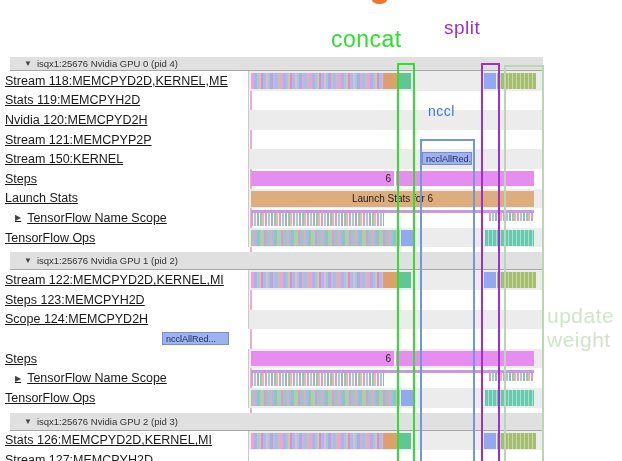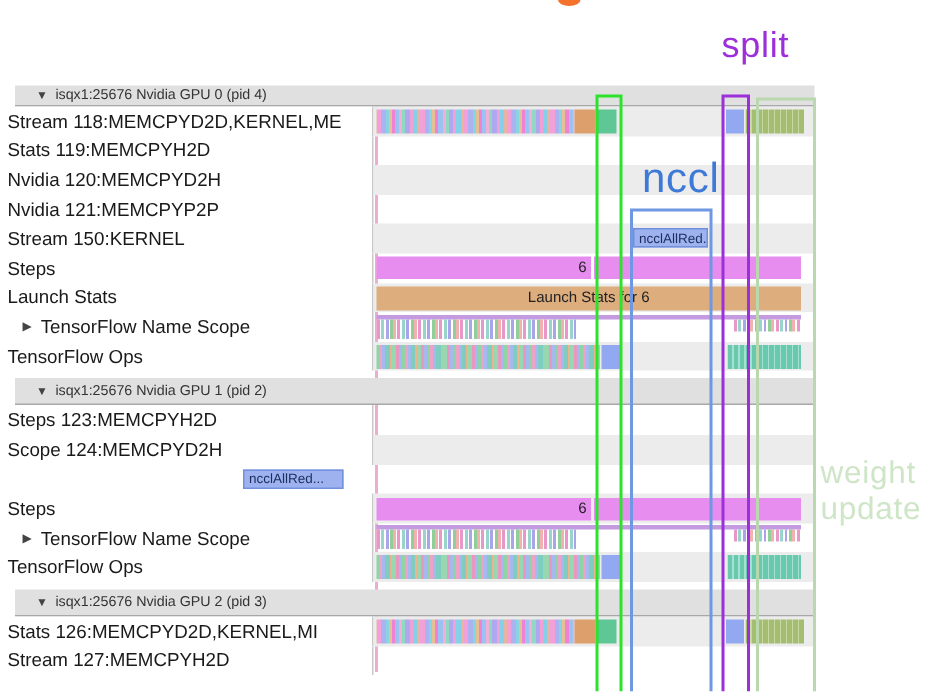--- a/index.html
+++ b/index.html
@@ -1,37 +1,37 @@
 <!DOCTYPE html>
 <html><head>
 <meta charset="utf-8">
 <style>
   html,body{margin:0;padding:0;background:#fff;}
   .stage{position:relative;width:622px;height:461px;overflow:hidden;background:#fff;
          font-family:"Liberation Sans",sans-serif;}
   
   .ann-label{position:absolute;font-weight:400;z-index:7;letter-spacing:0.5px;}
   .ann-concat{left:331px;top:26px;font-size:23px;}
-  .ann-split{left:481px;top:17px;font-size:24px;}
-  .ann-nccl{left:428px;top:103px;font-size:28px;}
+  .ann-split{left:444px;top:17px;font-size:19px;}
+  .ann-nccl{left:428px;top:103px;font-size:14px;}
   .ann-weight{left:547px;top:304px;font-size:21px;line-height:24px;}
   .orange-frag{position:absolute;left:372px;top:-4px;width:15px;height:8px;border-radius:50%;
                background:#f4722c;z-index:7;}
   
   .ann-box{position:absolute;z-index:6;background:transparent;}
   
   .table{position:absolute;left:0;top:57px;width:543px;z-index:2;}
   .sec-header{height:13px;margin-left:10px;background:#e0e0e0;border-bottom:1px solid #a8a8a8;
               display:flex;align-items:center;font-size:9.5px;color:#333;}
   .sec-header.later{height:17px;margin-top:5px;}
   .sec-header .tri{font-size:8px;color:#444;margin:0 5px 0 14px;}
   .row{display:flex;height:19.6px;}
   .label-cell{width:249px;border-right:1px solid #c9c9c9;background:#fff;display:flex;
               align-items:center;font-size:12.5px;color:#1a1a1a;white-space:nowrap;
-              overflow:hidden;padding-left:5px;box-sizing:border-box;flex:none;}
+              overflow:hidden;padding-left:5px;box-sizing:border-box;flex:none;text-decoration:underline;}
   .label-cell .exp{font-size:8px;color:#444;margin:0 6px 0 10px;}
   .trace-cell{position:relative;width:293px;flex:none;}
   .trace-cell.alt{background:#ececec;}
   .seg{position:absolute;}
   
   .stripes-dense{background:repeating-linear-gradient(90deg,#f2a0d8 0 3px,#aab2f0 3px 6px,
     #88d4e4 6px 8px,#e4c094 8px 10px,#ee82d4 10px 12px,#9cc2f2 12px 15px,#f0b0d8 15px 17px,
     #8fd8c4 17px 19px,#b0a8ee 19px 22px,#f2a0d8 22px 24px,#84d0e8 24px 27px,#e8b4a0 27px 29px);}
   .ops-stripes{background:repeating-linear-gradient(90deg,#8fd4a4 0 2px,#eea2c8 2px 4px,
     #a4baee 4px 6px,#7fccc0 6px 9px,#eeb28c 9px 10px,#98d8b0 10px 13px,#e898c0 13px 15px,
@@ -52,25 +52,26 @@
   .cursor-line{position:absolute;left:250px;top:70px;width:2px;height:378px;
                background:rgba(232,160,200,0.85);z-index:1;}
 </style>
 </head>
 <body>
 
 <div class="stage">
 
   <div class="orange-frag"></div>
 
+  <span class="ann-label ann-concat" style="color: rgb(43, 227, 43);">concat</span>
   <span class="ann-label ann-split" style="color: rgb(156, 47, 217);">split</span>
   <span class="ann-label ann-nccl" style="color: rgb(61, 121, 214);">nccl</span>
   <div class="ann-label ann-weight" style="color: rgb(207, 229, 199);">
+    <div>update</div>
     <div>weight</div>
-    <div>update</div>
   </div>
 
   <div class="cursor-line"></div>
 
   <div class="table" id="table">
       <div class="sec-header">
         <span class="tri">▼</span>
         <span>isqx1:25676 Nvidia GPU 0 (pid 4)</span>
       </div>
       <div class="row">
@@ -92,21 +93,21 @@
         <div class="trace-cell"></div>
       </div>
       <div class="row">
         <div class="label-cell">
           <span>Nvidia 120:MEMCPYD2H</span>
         </div>
         <div class="trace-cell alt"></div>
       </div>
       <div class="row">
         <div class="label-cell">
-          <span>Nvidia 121:MEMCPYP2P</span>
+          <span>Stream 121:MEMCPYP2P</span>
         </div>
         <div class="trace-cell"></div>
       </div>
       <div class="row">
         <div class="label-cell">
           <span>Stream 150:KERNEL</span>
         </div>
         <div class="trace-cell alt">
           <div class="seg nccl-bar" style="left: 173px; top: 3px; width: 50px; height: 13px; background: rgb(157, 178, 238); border: 1px solid rgb(112, 144, 221);">ncclAllRed...</div>
         </div>
@@ -150,84 +151,96 @@
           <div class="seg " style="left: 152px; top: 2px; width: 13px; height: 16px; background: rgb(146, 168, 240);"></div>
           <div class="seg teal-stripes" style="left: 236px; top: 2px; width: 49px; height: 16px;"></div>
         </div>
       </div>
       <div class="sec-header later">
         <span class="tri">▼</span>
         <span>isqx1:25676 Nvidia GPU 1 (pid 2)</span>
       </div>
       <div class="row">
         <div class="label-cell">
-          <span>Steps 123:MEMCPYH2D</span>
-        </div>
-        <div class="trace-cell"></div>
-      </div>
-      <div class="row">
-        <div class="label-cell">
-          <span>Scope 124:MEMCPYD2H</span>
-        </div>
-        <div class="trace-cell alt"></div>
-      </div>
-      <div class="row">
-        <div class="trace-cell">
-          <div class="seg nccl-bar" style="left: 162px; top: 3px; width: 67px; height: 13px; background: rgb(157, 178, 238); border: 1px solid rgb(112, 144, 221);">ncclAllRed...</div>
-        </div>
-      </div>
-      <div class="row">
-        <div class="label-cell">
-          <span>Steps</span>
-        </div>
-        <div class="trace-cell alt">
-          <div class="seg " style="left: 2px; top: 2.5px; width: 143px; height: 15px; background: rgb(231, 141, 240);"></div>
-          <div class="seg " style="left: 147px; top: 2.5px; width: 138px; height: 15px; background: rgb(231, 141, 240);"></div>
-          <div class="steps-num" style="left: 2px; width: 143px;">6</div>
-        </div>
-      </div>
-      <div class="row">
-        <div class="label-cell">
-          <span class="exp">▶</span>
-          <span>TensorFlow Name Scope</span>
-        </div>
-        <div class="trace-cell">
-          <div class="seg " style="left: 2px; top: 1.5px; width: 283px; height: 3px; background: rgb(196, 154, 224);"></div>
-          <div class="seg ticks" style="left: 2px; top: 4.5px; width: 133px; height: 13px;"></div>
-          <div class="seg ticks" style="left: 240px; top: 4.5px; width: 45px; height: 8px;"></div>
-        </div>
-      </div>
-      <div class="row">
-        <div class="label-cell">
-          <span>TensorFlow Ops</span>
-        </div>
-        <div class="trace-cell alt">
-          <div class="seg ops-stripes" style="left: 2px; top: 2px; width: 149px; height: 16px;"></div>
-          <div class="seg " style="left: 152px; top: 2px; width: 13px; height: 16px; background: rgb(146, 168, 240);"></div>
-          <div class="seg teal-stripes" style="left: 236px; top: 2px; width: 49px; height: 16px;"></div>
-        </div>
-      </div>
-      <div class="sec-header later">
-        <span class="tri">▼</span>
-        <span>isqx1:25676 Nvidia GPU 2 (pid 3)</span>
-      </div>
-      <div class="row">
-        <div class="label-cell">
-          <span>Stats 126:MEMCPYD2D,KERNEL,MI</span>
+          <span>Stream 122:MEMCPYD2D,KERNEL,MI</span>
         </div>
         <div class="trace-cell alt">
           <div class="seg stripes-dense" style="left: 2px; top: 2px; width: 132px; height: 16px;"></div>
           <div class="seg " style="left: 134px; top: 2px; width: 14px; height: 16px; background: rgb(221, 159, 107);"></div>
           <div class="seg " style="left: 149px; top: 2px; width: 13px; height: 16px; background: rgb(94, 199, 149);"></div>
           <div class="seg " style="left: 235px; top: 2px; width: 12px; height: 16px; background: rgb(146, 168, 240);"></div>
           <div class="seg olive-stripes" style="left: 248px; top: 2px; width: 39px; height: 16px;"></div>
         </div>
       </div>
       <div class="row">
         <div class="label-cell">
+          <span>Steps 123:MEMCPYH2D</span>
+        </div>
+        <div class="trace-cell"></div>
+      </div>
+      <div class="row">
+        <div class="label-cell">
+          <span>Scope 124:MEMCPYD2H</span>
+        </div>
+        <div class="trace-cell alt"></div>
+      </div>
+      <div class="row">
+        <div class="trace-cell">
+          <div class="seg nccl-bar" style="left: 162px; top: 3px; width: 67px; height: 13px; background: rgb(157, 178, 238); border: 1px solid rgb(112, 144, 221);">ncclAllRed...</div>
+        </div>
+      </div>
+      <div class="row">
+        <div class="label-cell">
+          <span>Steps</span>
+        </div>
+        <div class="trace-cell alt">
+          <div class="seg " style="left: 2px; top: 2.5px; width: 143px; height: 15px; background: rgb(231, 141, 240);"></div>
+          <div class="seg " style="left: 147px; top: 2.5px; width: 138px; height: 15px; background: rgb(231, 141, 240);"></div>
+          <div class="steps-num" style="left: 2px; width: 143px;">6</div>
+        </div>
+      </div>
+      <div class="row">
+        <div class="label-cell">
+          <span class="exp">▶</span>
+          <span>TensorFlow Name Scope</span>
+        </div>
+        <div class="trace-cell">
+          <div class="seg " style="left: 2px; top: 1.5px; width: 283px; height: 3px; background: rgb(196, 154, 224);"></div>
+          <div class="seg ticks" style="left: 2px; top: 4.5px; width: 133px; height: 13px;"></div>
+          <div class="seg ticks" style="left: 240px; top: 4.5px; width: 45px; height: 8px;"></div>
+        </div>
+      </div>
+      <div class="row">
+        <div class="label-cell">
+          <span>TensorFlow Ops</span>
+        </div>
+        <div class="trace-cell alt">
+          <div class="seg ops-stripes" style="left: 2px; top: 2px; width: 149px; height: 16px;"></div>
+          <div class="seg " style="left: 152px; top: 2px; width: 13px; height: 16px; background: rgb(146, 168, 240);"></div>
+          <div class="seg teal-stripes" style="left: 236px; top: 2px; width: 49px; height: 16px;"></div>
+        </div>
+      </div>
+      <div class="sec-header later">
+        <span class="tri">▼</span>
+        <span>isqx1:25676 Nvidia GPU 2 (pid 3)</span>
+      </div>
+      <div class="row">
+        <div class="label-cell">
+          <span>Stats 126:MEMCPYD2D,KERNEL,MI</span>
+        </div>
+        <div class="trace-cell alt">
+          <div class="seg stripes-dense" style="left: 2px; top: 2px; width: 132px; height: 16px;"></div>
+          <div class="seg " style="left: 134px; top: 2px; width: 14px; height: 16px; background: rgb(221, 159, 107);"></div>
+          <div class="seg " style="left: 149px; top: 2px; width: 13px; height: 16px; background: rgb(94, 199, 149);"></div>
+          <div class="seg " style="left: 235px; top: 2px; width: 12px; height: 16px; background: rgb(146, 168, 240);"></div>
+          <div class="seg olive-stripes" style="left: 248px; top: 2px; width: 39px; height: 16px;"></div>
+        </div>
+      </div>
+      <div class="row">
+        <div class="label-cell">
           <span>Stream 127:MEMCPYH2D</span>
         </div>
         <div class="trace-cell"></div>
       </div>
     </div>
 
   <div class="ann-box" id="box-concat" style="left: 397px; top: 63px; width: 14px; height: 402px; border: 2px solid rgb(43, 227, 43);"></div>
   <div class="ann-box" id="box-nccl" style="left: 420px; top: 139px; width: 51px; height: 326px; border: 2px solid rgb(111, 151, 226);"></div>
   <div class="ann-box" id="box-split" style="left: 481px; top: 63px; width: 15px; height: 402px; border: 2px solid rgb(156, 47, 217);"></div>
   <div class="ann-box" id="box-weight" style="left: 504px; top: 65px; width: 36px; height: 400px; border: 2px solid rgb(185, 216, 174);"></div>

